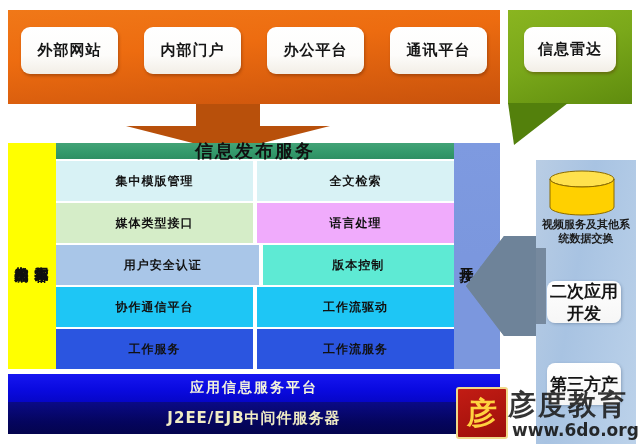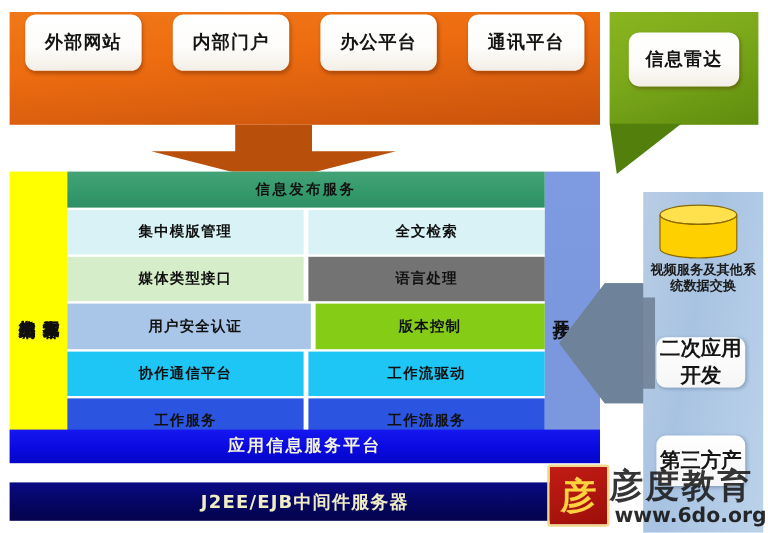--- a/index.html
+++ b/index.html
@@ -20,21 +20,21 @@
     left: 8px; top: 10px;
     width: 492px; height: 94px;
     background: linear-gradient(175deg, #f07818 0%, #ed6c10 38%, #c8520c 100%);
   }
   .orange-boxes {
     position: absolute;
     left: 0; top: 0; width: 100%; height: 100%;
     display: flex;
     align-items: flex-start;
     justify-content: space-around;
-    padding-top: 2px;
+    padding-top: 17px;
     box-sizing: border-box;
   }
   .pill {
     background: linear-gradient(180deg,#ffffff 0%, #fdfcfa 60%, #f2eee6 100%);
     border-radius: 9px;
     box-shadow: 1px 2px 3px rgba(80,30,0,0.35);
     width: 97px; height: 47px;
     display: flex; align-items: center; justify-content: center;
     font-size: 15px; font-weight: bold; color: #151515;
     letter-spacing: 1px;
@@ -97,24 +97,24 @@
     color: #101010;
     line-height: 1.16;
     width: 20px;
   }
   .center-col {
     flex: 1;
     display: flex;
     flex-direction: column;
   }
   .svc-header {
-    height: 30px;
+    height: 16px;
     background: linear-gradient(180deg,#43a377 0%, #33996b 60%, #2e8f63 100%);
     display: flex; align-items: center; justify-content: center;
-    font-size: 12px; font-weight: bold; color: #111;
+    font-size: 18px; font-weight: bold; color: #111;
     letter-spacing: 2px;
   }
   .grid-rows {
     flex: 1;
     display: flex;
     flex-direction: column;
   }
   .grid-row {
     flex: 1;
     display: flex;
@@ -135,21 +135,21 @@
   }
   .openif-cols {
     display: flex;
     flex-direction: row-reverse;
   }
   .openif .vcol { font-size: 14px; color: #101010; }
 
   
   .bar-app {
     position: absolute;
-    left: 8px; top: 358px;
+    left: 8px; top: 374px;
     width: 492px; height: 28px;
     background: linear-gradient(180deg,#1616f0 0%, #0a0ae0 55%, #0606c8 100%);
     display: flex; align-items: center; justify-content: center;
     color: #f2f2dd; font-size: 14px; font-weight: bold; letter-spacing: 2px;
   }
   .bar-j2ee {
     position: absolute;
     left: 8px; top: 402px;
     width: 492px; height: 32px;
     background: linear-gradient(180deg,#0a0a86 0%, #05055f 60%, #04044e 100%);
@@ -290,29 +290,29 @@
               <span>集中模版管理</span>
             </div>
           <div class="cell" style="background:#d8f2f5;">
               <span>全文检索</span>
             </div>
         </div>
         <div class="grid-row">
           <div class="cell" style="background:#d5edc8;">
               <span>媒体类型接口</span>
             </div>
-          <div class="cell" style="background:#737373;">
+          <div class="cell" style="background:#f0abfc;">
               <span>语言处理</span>
             </div>
         </div>
         <div class="grid-row">
           <div class="cell" style="background:#a9c6e8;padding-left:11px;">
               <span>用户安全认证</span>
             </div>
-          <div class="cell" style="background:#84cc16;">
+          <div class="cell" style="background:#5eead4;">
               <span>版本控制</span>
             </div>
         </div>
         <div class="grid-row">
           <div class="cell" style="background:#1ec6f5;">
               <span>协作通信平台</span>
             </div>
           <div class="cell" style="background:#1ec6f5;">
               <span>工作流驱动</span>
             </div>

